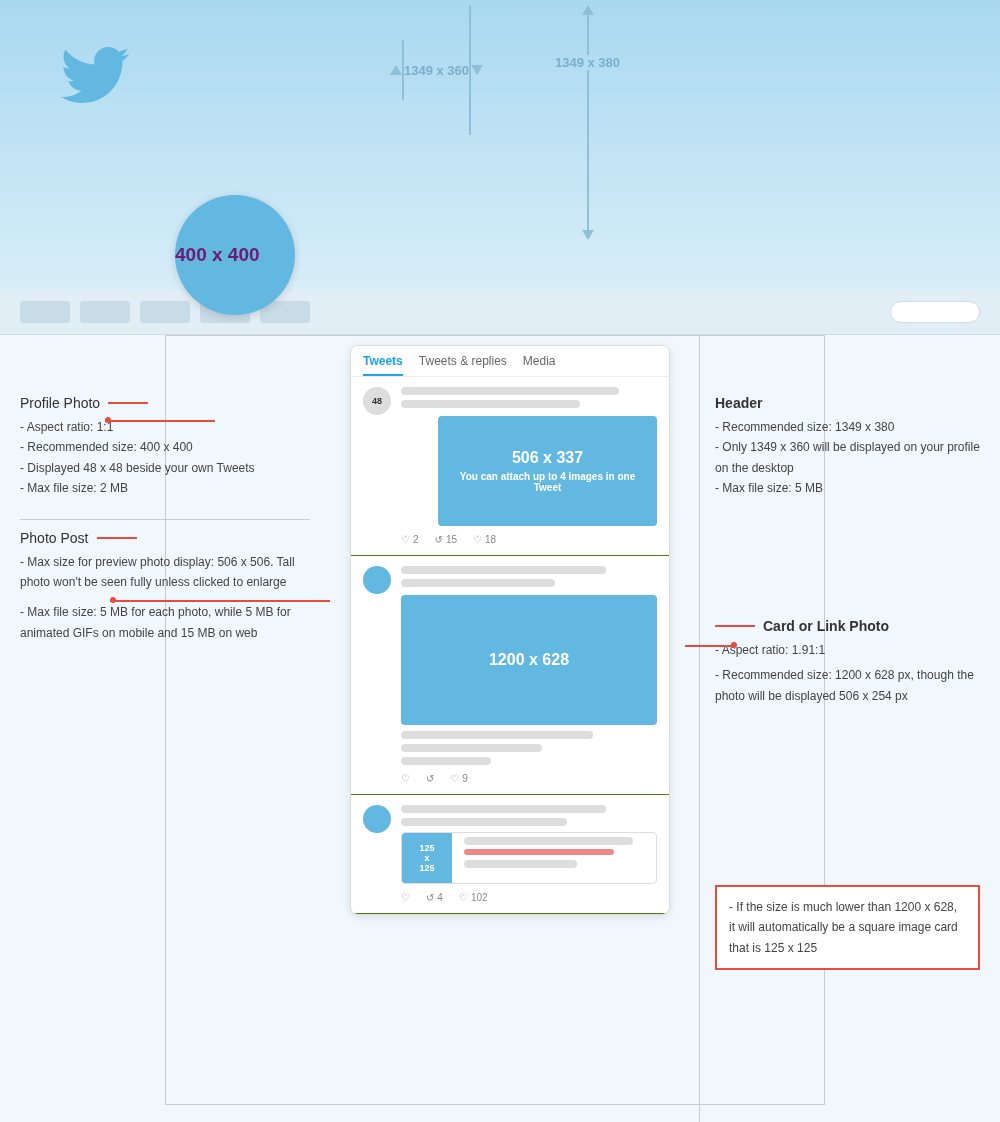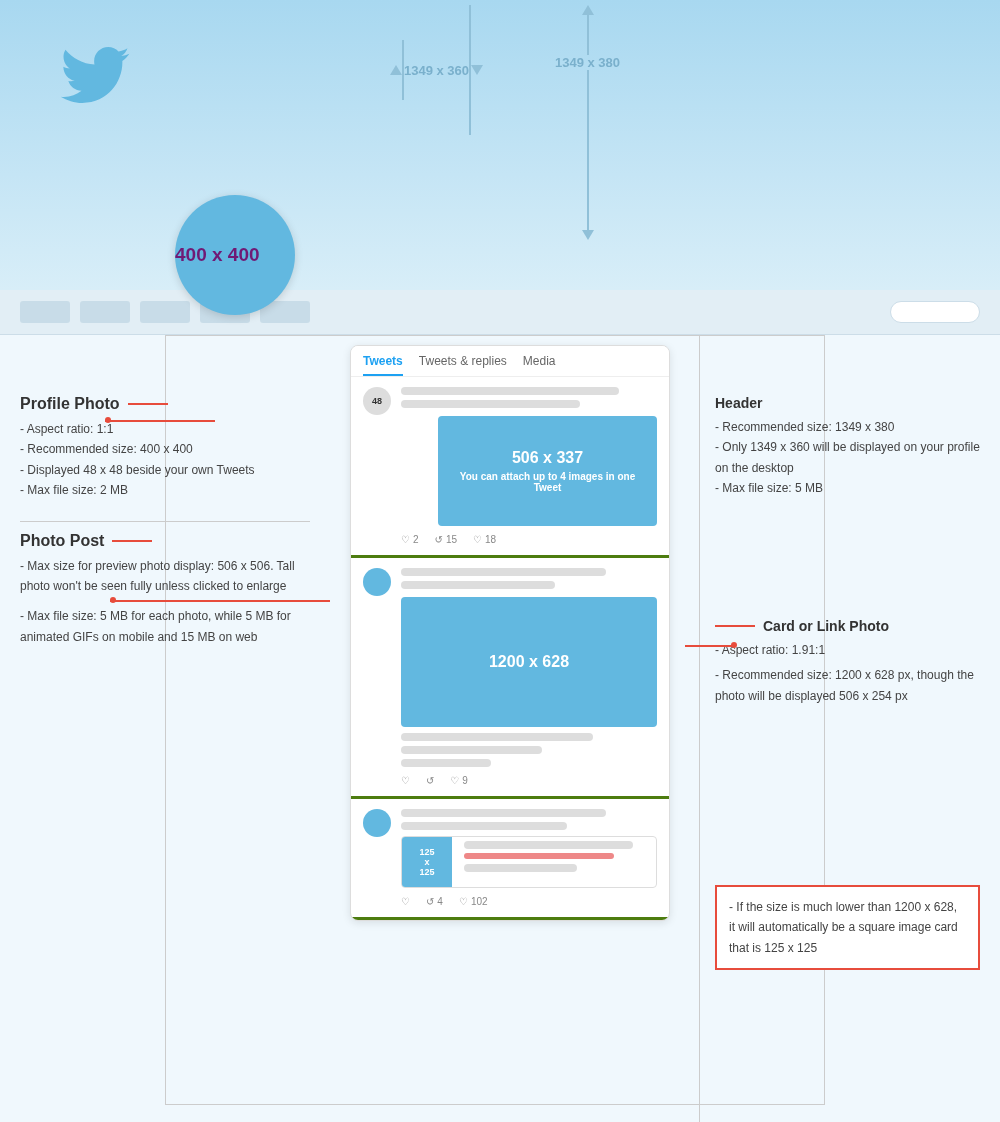--- a/index.html
+++ b/index.html
@@ -83,22 +83,22 @@
 
     
     .left-annotations {
       position: absolute;
       left: 20px;
       top: 60px;
       width: 290px;
     }
 
     .annotation-title {
-      font-size: 16px;
-      font-weight: bold;
+      font-size: 14px;
+      font-weight: normal;
       color: #333;
       margin-bottom: 6px;
       display: flex;
       align-items: center;
       text-align: right;
     }
     .annotation-line {
       display: inline-block;
       width: 40px;
       height: 2px;
@@ -204,21 +204,21 @@
     }
     .phone-tab.active {
       color: #1da1f2;
       border-bottom: 2px solid #1da1f2;
       font-weight: bold;
     }
 
     
     .tweet-item {
       padding: 10px 12px;
-      border-bottom: 3px solid #4d7c0f;
+      border-bottom: 1px solid #4d7c0f;
       position: relative;
     }
     .avatar-circle {
       width: 28px;
       height: 28px;
       border-radius: 50%;
       background: #62b8e0;
     }
     .avatar-number {
       position: absolute;

